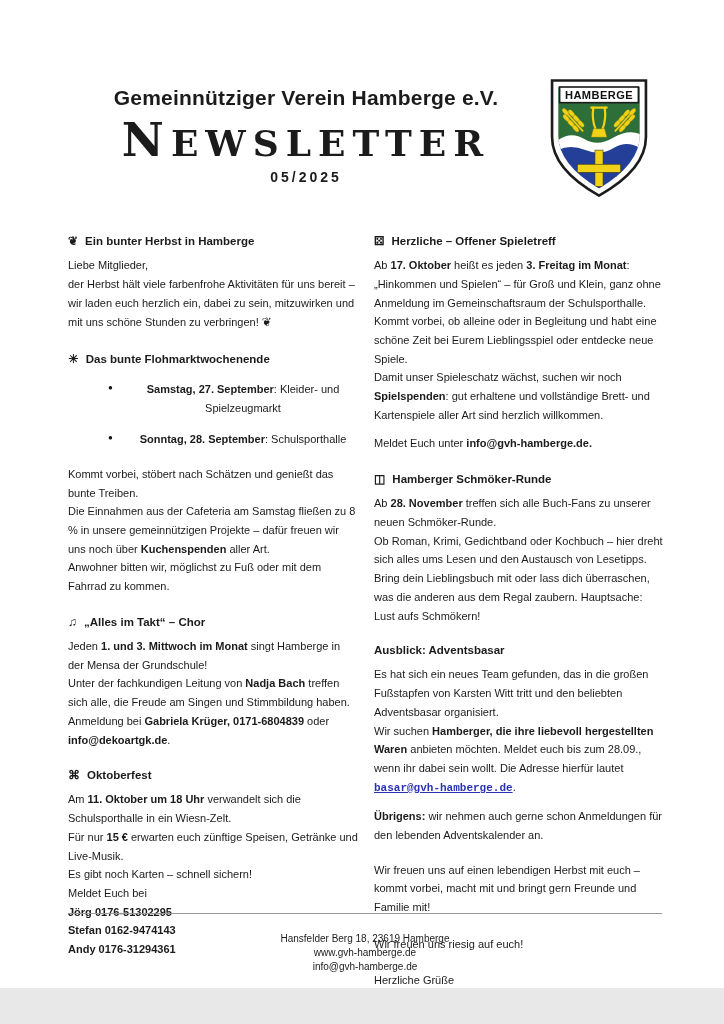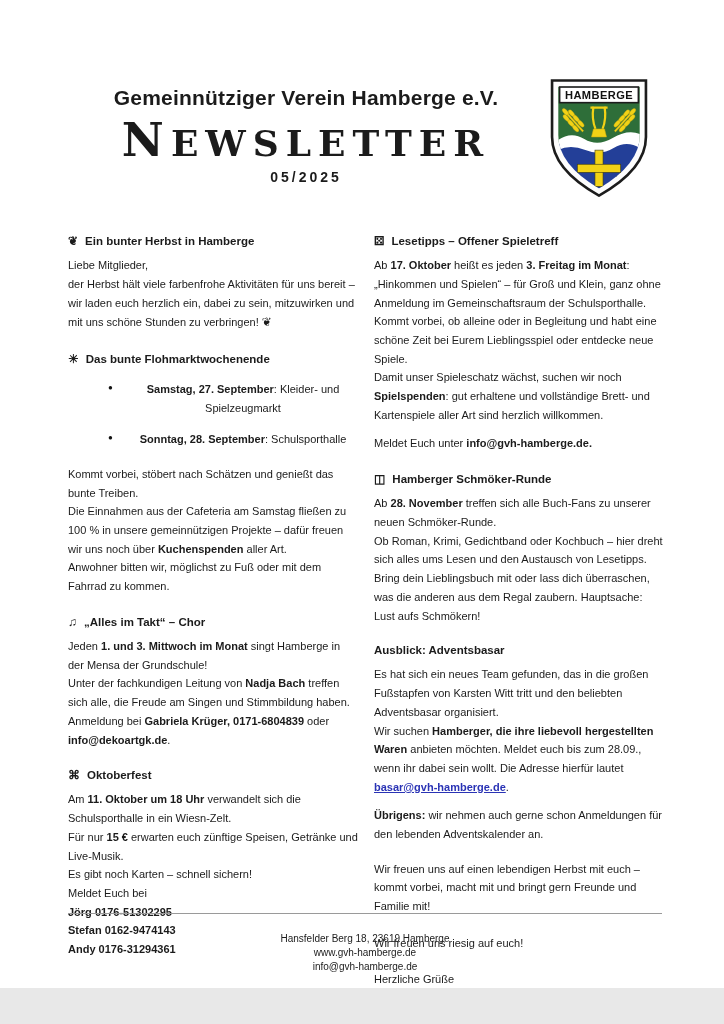--- a/index.html
+++ b/index.html
@@ -130,21 +130,21 @@
           <p><span>Liebe Mitglieder,
 der Herbst hält viele farbenfrohe Aktivitäten für uns bereit – wir laden euch herzlich ein, dabei zu sein, mitzuwirken und mit uns schöne Stunden zu verbringen! </span><span class="inline-icon">❦</span></p>
         </section>
         <section class="section">
           <h3><span class="title-icon">☀</span><span>Das bunte Flohmarktwochenende</span></h3>
           <ul>
             <li><span class="b">Samstag, 27. September</span><span>: Kleider- und Spielzeugmarkt</span></li>
             <li><span class="b">Sonntag, 28. September</span><span>: Schulsporthalle</span></li>
           </ul>
           <p><span>Kommt vorbei, stöbert nach Schätzen und genießt das bunte Treiben.
-Die Einnahmen aus der Cafeteria am Samstag fließen zu 100 % in unsere gemeinnützigen Projekte – dafür freuen wir uns noch über </span><span class="b">Kuchenspenden</span><span> aller Art.
+Die Einnahmen aus der Cafeteria am Samstag fließen zu 8 % in unsere gemeinnützigen Projekte – dafür freuen wir uns noch über </span><span class="b">Kuchenspenden</span><span> aller Art.
 Anwohner bitten wir, möglichst zu Fuß oder mit dem Fahrrad zu kommen.</span></p>
         </section>
         <section class="section">
           <h3><span class="title-icon">♫</span><span>„Alles im Takt“ – Chor</span></h3>
           <p><span>Jeden </span><span class="b">1. und 3. Mittwoch im Monat</span><span> singt Hamberge in der Mensa der Grundschule!
 Unter der fachkundigen Leitung von </span><span class="b">Nadja Bach</span><span> treffen sich alle, die Freude am Singen und Stimmbildung haben.
 Anmeldung bei </span><span class="b">Gabriela Krüger, 0171-6804839</span><span> oder
 </span><span class="b">info@dekoartgk.de</span><span>.</span></p>
         </section>
         <section class="section">
@@ -153,38 +153,38 @@
 Für nur </span><span class="b">15 €</span><span> erwarten euch zünftige Speisen, Getränke und Live-Musik.
 Es gibt noch Karten – schnell sichern!
 Meldet Euch bei
 </span><span class="b">Jörg 0176-51302295
 Stefan 0162-9474143
 Andy 0176-31294361</span></p>
         </section>
       </div>
     <div class="column">
         <section class="section">
-          <h3><span class="title-icon">⚄</span><span>Lesetipps – Offener Spieletreff</span></h3>
+          <h3><span class="title-icon">⚄</span><span>Herzliche – Offener Spieletreff</span></h3>
           <p><span>Ab </span><span class="b">17. Oktober</span><span> heißt es jeden </span><span class="b">3. Freitag im Monat</span><span>:
 „Hinkommen und Spielen“ – für Groß und Klein, ganz ohne Anmeldung im Gemeinschaftsraum der Schulsporthalle. Kommt vorbei, ob alleine oder in Begleitung und habt eine schöne Zeit bei Eurem Lieblingsspiel oder entdecke neue Spiele.
 Damit unser Spieleschatz wächst, suchen wir noch </span><span class="b">Spielspenden</span><span>: gut erhaltene und vollständige Brett- und Kartenspiele aller Art sind herzlich willkommen.</span></p>
           <p><span>Meldet Euch unter </span><span class="b">info@gvh-hamberge.de.</span></p>
         </section>
         <section class="section">
           <h3><span class="title-icon">◫</span><span>Hamberger Schmöker-Runde</span></h3>
           <p><span>Ab </span><span class="b">28. November</span><span> treffen sich alle Buch-Fans zu unserer neuen Schmöker-Runde.
 Ob Roman, Krimi, Gedichtband oder Kochbuch – hier dreht sich alles ums Lesen und den Austausch von Lesetipps.
 Bring dein Lieblingsbuch mit oder lass dich überraschen, was die anderen aus dem Regal zaubern. Hauptsache:
 Lust aufs Schmökern!</span></p>
         </section>
         <section class="section">
           <h3><span>Ausblick: Adventsbasar</span></h3>
           <p><span>Es hat sich ein neues Team gefunden, das in die großen Fußstapfen von Karsten Witt tritt und den beliebten Adventsbasar organisiert.
 Wir suchen </span><span class="b">Hamberger, die ihre liebevoll hergestellten Waren</span><span> anbieten möchten. Meldet euch bis zum 28.09., wenn ihr dabei sein wollt. Die Adresse hierfür lautet
-</span><span class="link" style="color: rgb(42, 51, 181);">basar@gvh-hamberge.de</span><span>.</span></p>
+</span><span class="link" style="color: rgb(42, 51, 181); font-family: Liberation Mono, monospace;">basar@gvh-hamberge.de</span><span>.</span></p>
           <p><span class="b">Übrigens:</span><span> wir nehmen auch gerne schon Anmeldungen für den lebenden Adventskalender an.</span></p>
         </section>
         <section class="section closing">
           <p><span>Wir freuen uns auf einen lebendigen Herbst mit euch – kommt vorbei, macht mit und bringt gern Freunde und Familie mit!</span></p>
           <p><span>Wir freuen uns riesig auf euch!</span></p>
           <p><span>Herzliche Grüße</span></p>
           <p><span>Euer GVH-Team</span></p>
         </section>
       </div>
   </div>

